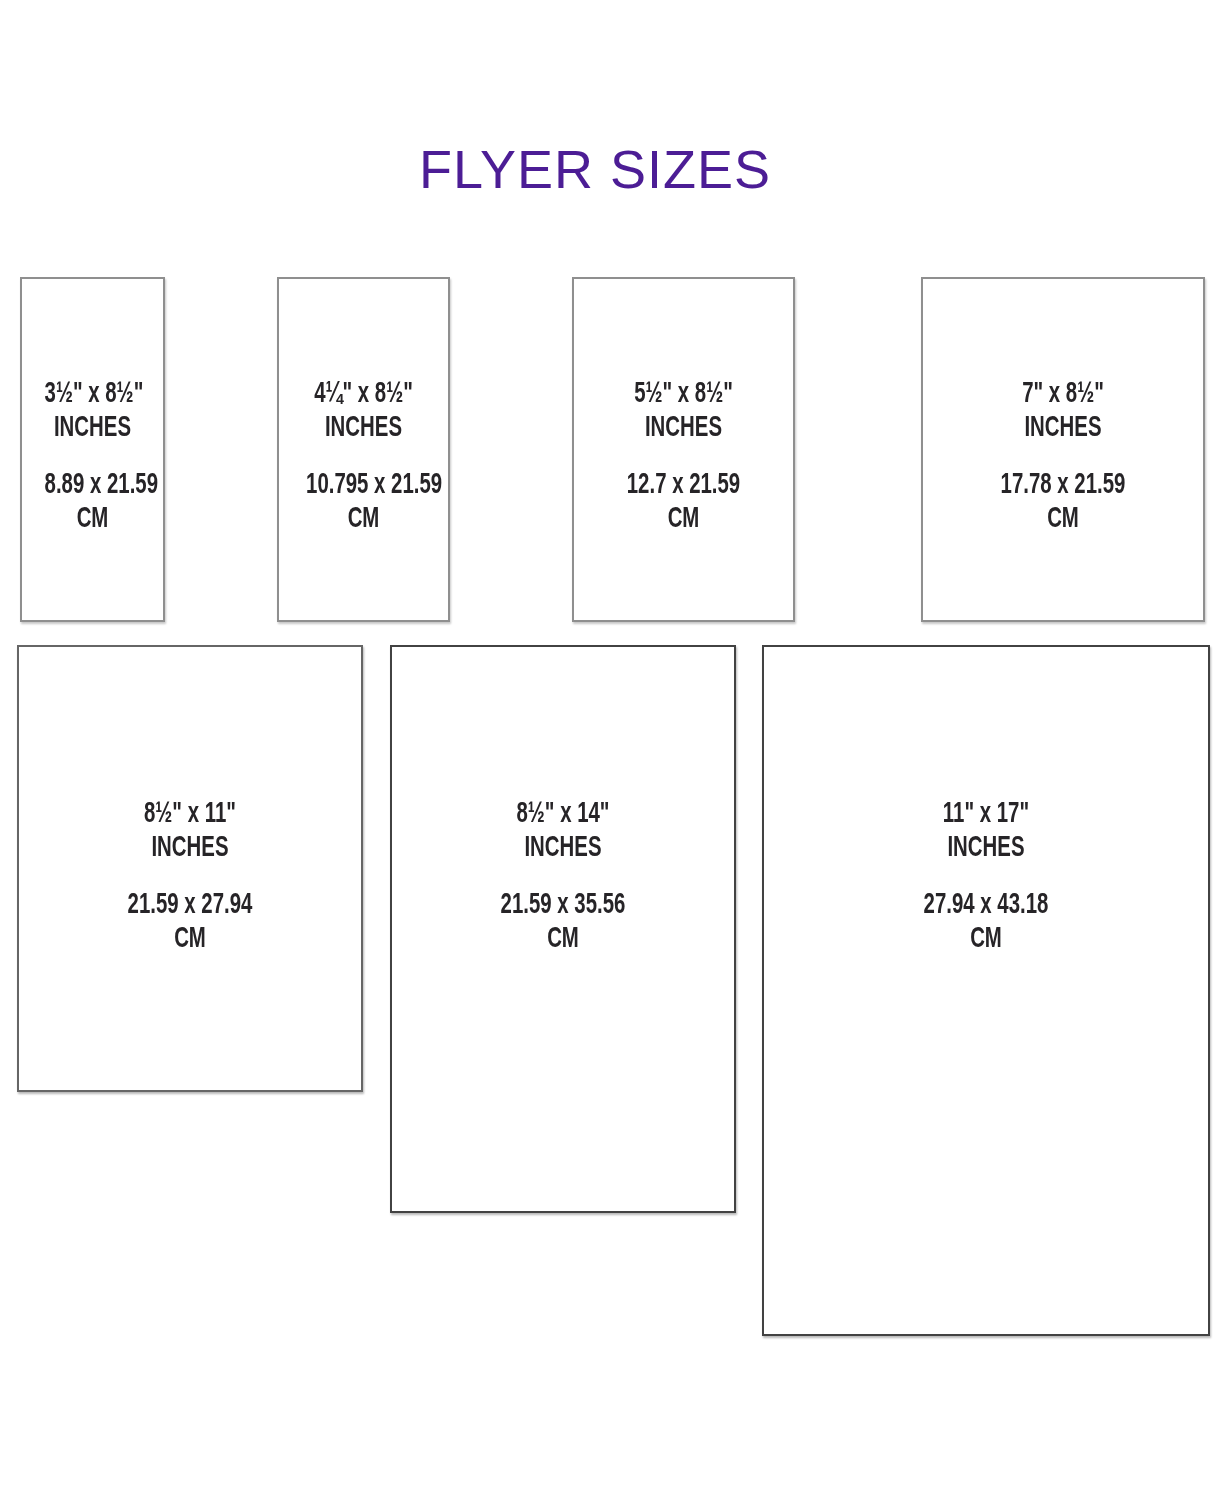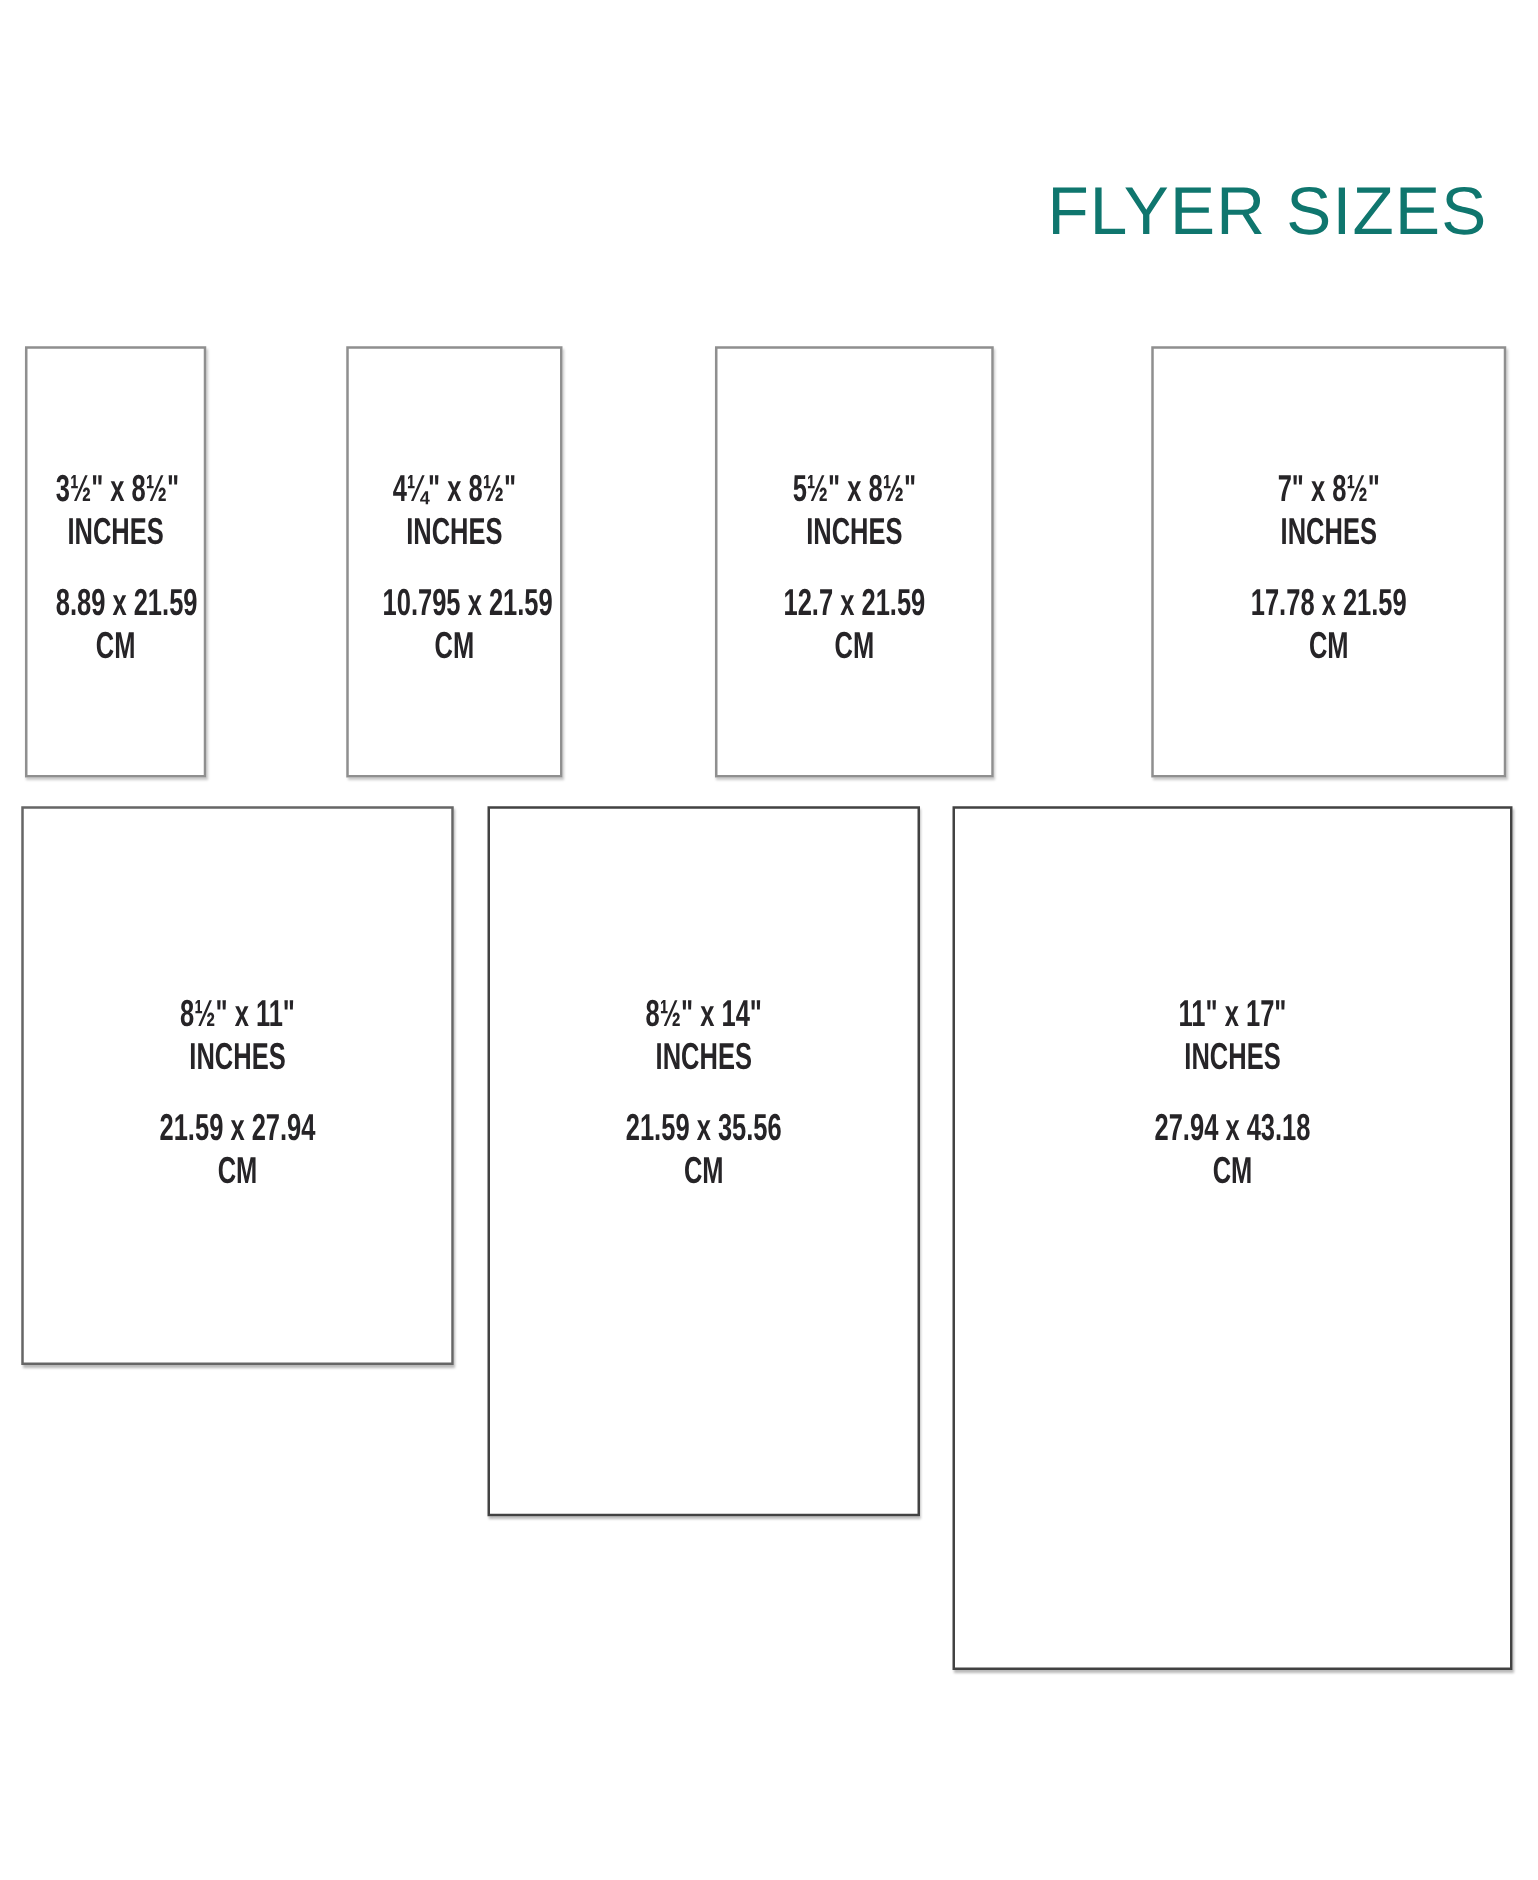--- a/index.html
+++ b/index.html
@@ -11,25 +11,25 @@
     background: #ffffff;
     font-family: "Liberation Sans", "DejaVu Sans", sans-serif;
     overflow: hidden;
   }
   .title {
     position: absolute;
     top: 138px;
     left: 0;
     width: 100%;
     padding-right: 40px;
-    text-align: right;
+    text-align: center;
     font-size: 54px;
     font-weight: 400;
     letter-spacing: 1px;
-    color: #0f766e;
+    color: #4c1d95;
   }
   .card {
     position: absolute;
     background: #ffffff;
   }
   .card.row-top {
     border: 2px solid #8f8f8f;
     box-shadow: 1px 2px 2px rgba(0,0,0,0.22);
   }
   .c1 { left: 20px;  top: 277px; width: 145px; height: 345px; }

